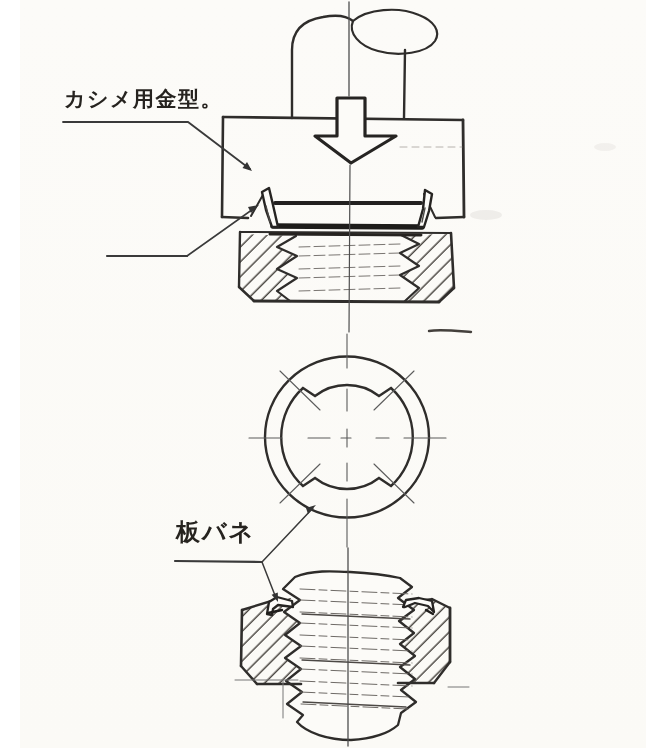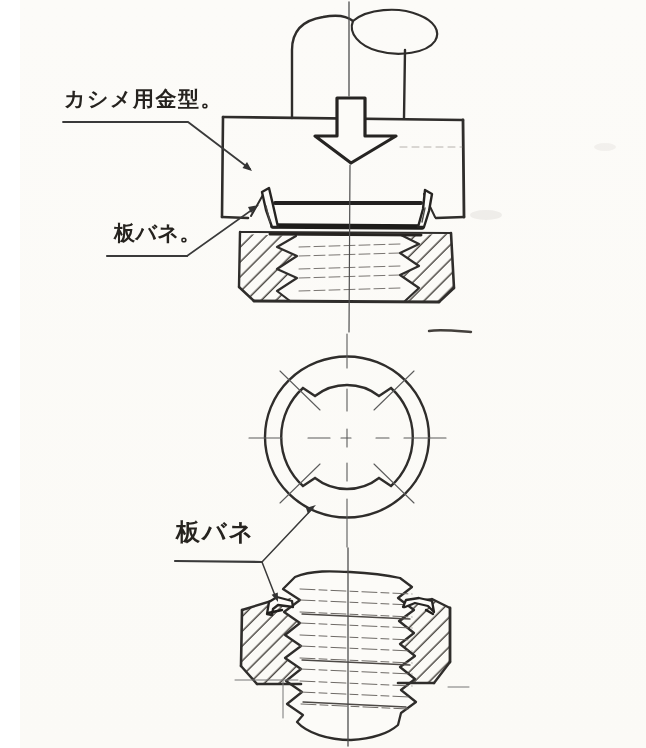--- a/index.html
+++ b/index.html
@@ -193,16 +193,15 @@
       <path d="M155,561 L242,562" stroke-width="2.2"></path>
       <path d="M242,562 L293,508" stroke-width="1.5"></path>
       <polygon points="296,505 288,514 286,508" fill="#333" stroke="none"></polygon>
       <path d="M242,562 L256,598" stroke-width="1.5"></path>
       <polygon points="258,602 251.6,594.8 257.8,592.4" fill="#333" stroke="none"></polygon>
     </g>
   </g>
 </svg>
 
 <div class="jp-label lbl-die">カシメ用金型。</div>
-<div class="jp-label lbl-spring-upper">板バネ。</div>
 <div class="jp-label lbl-spring-lower">板バネ</div>
 
 </div>
 
 </body></html>

